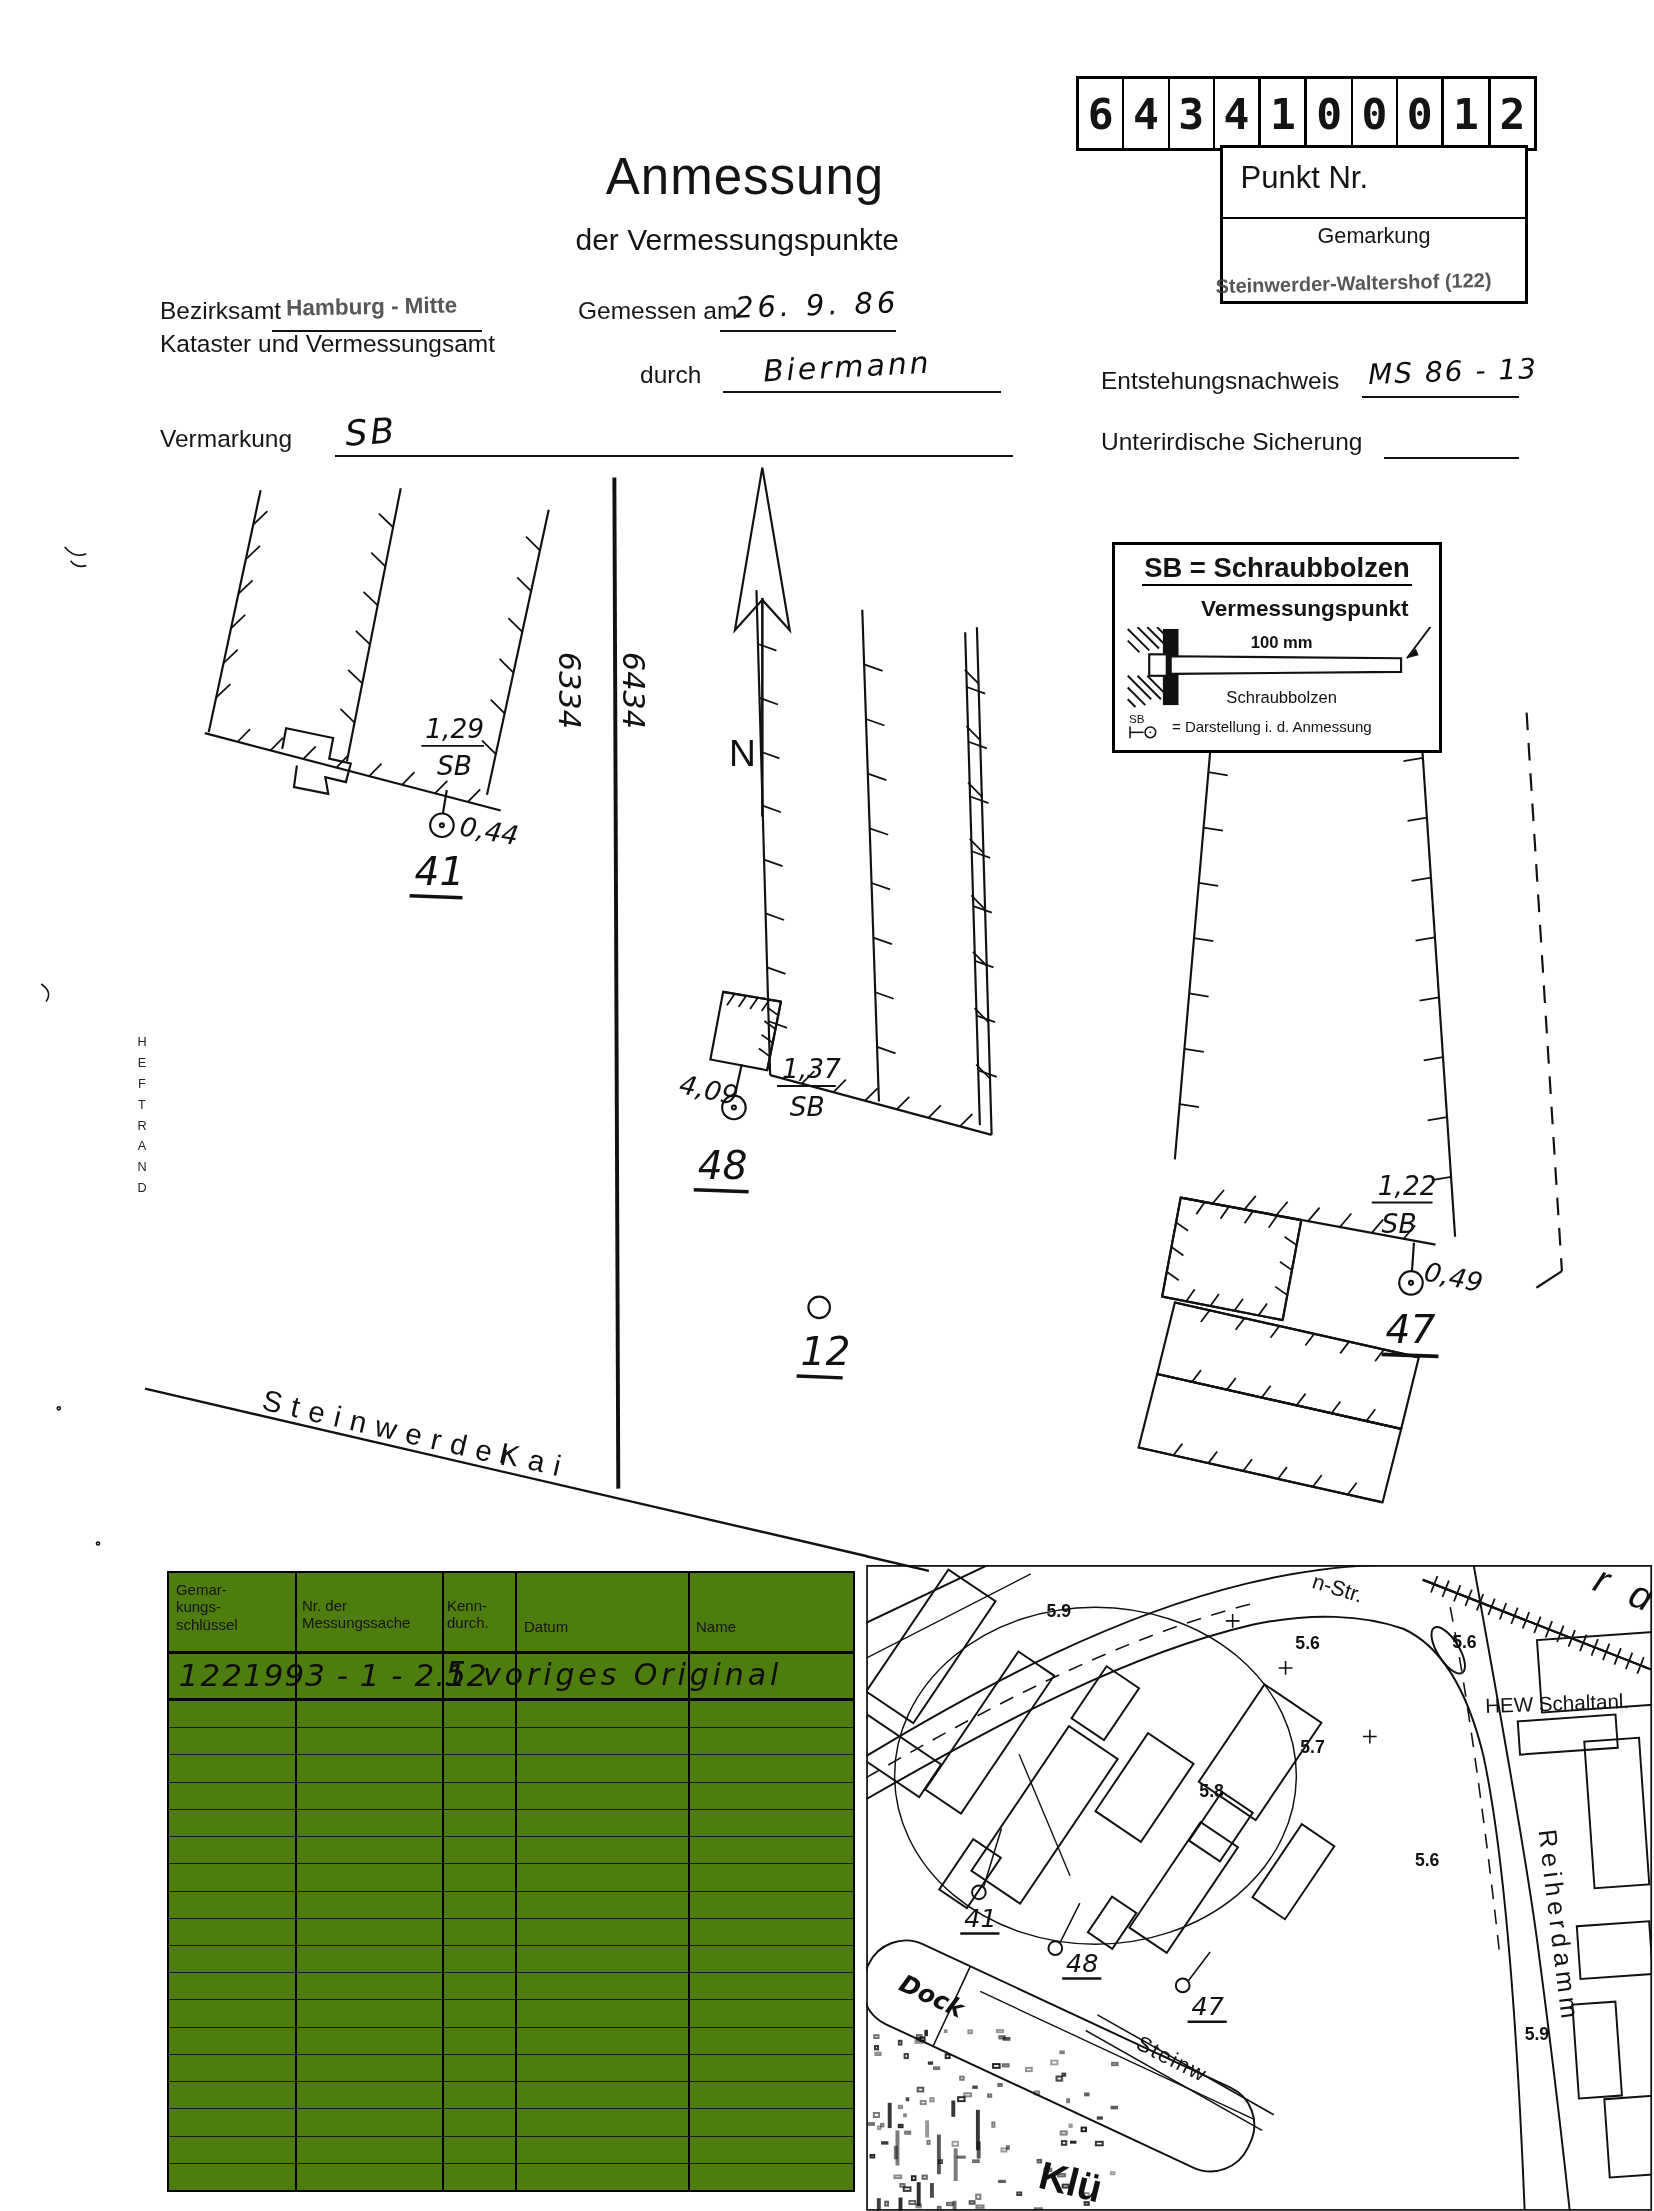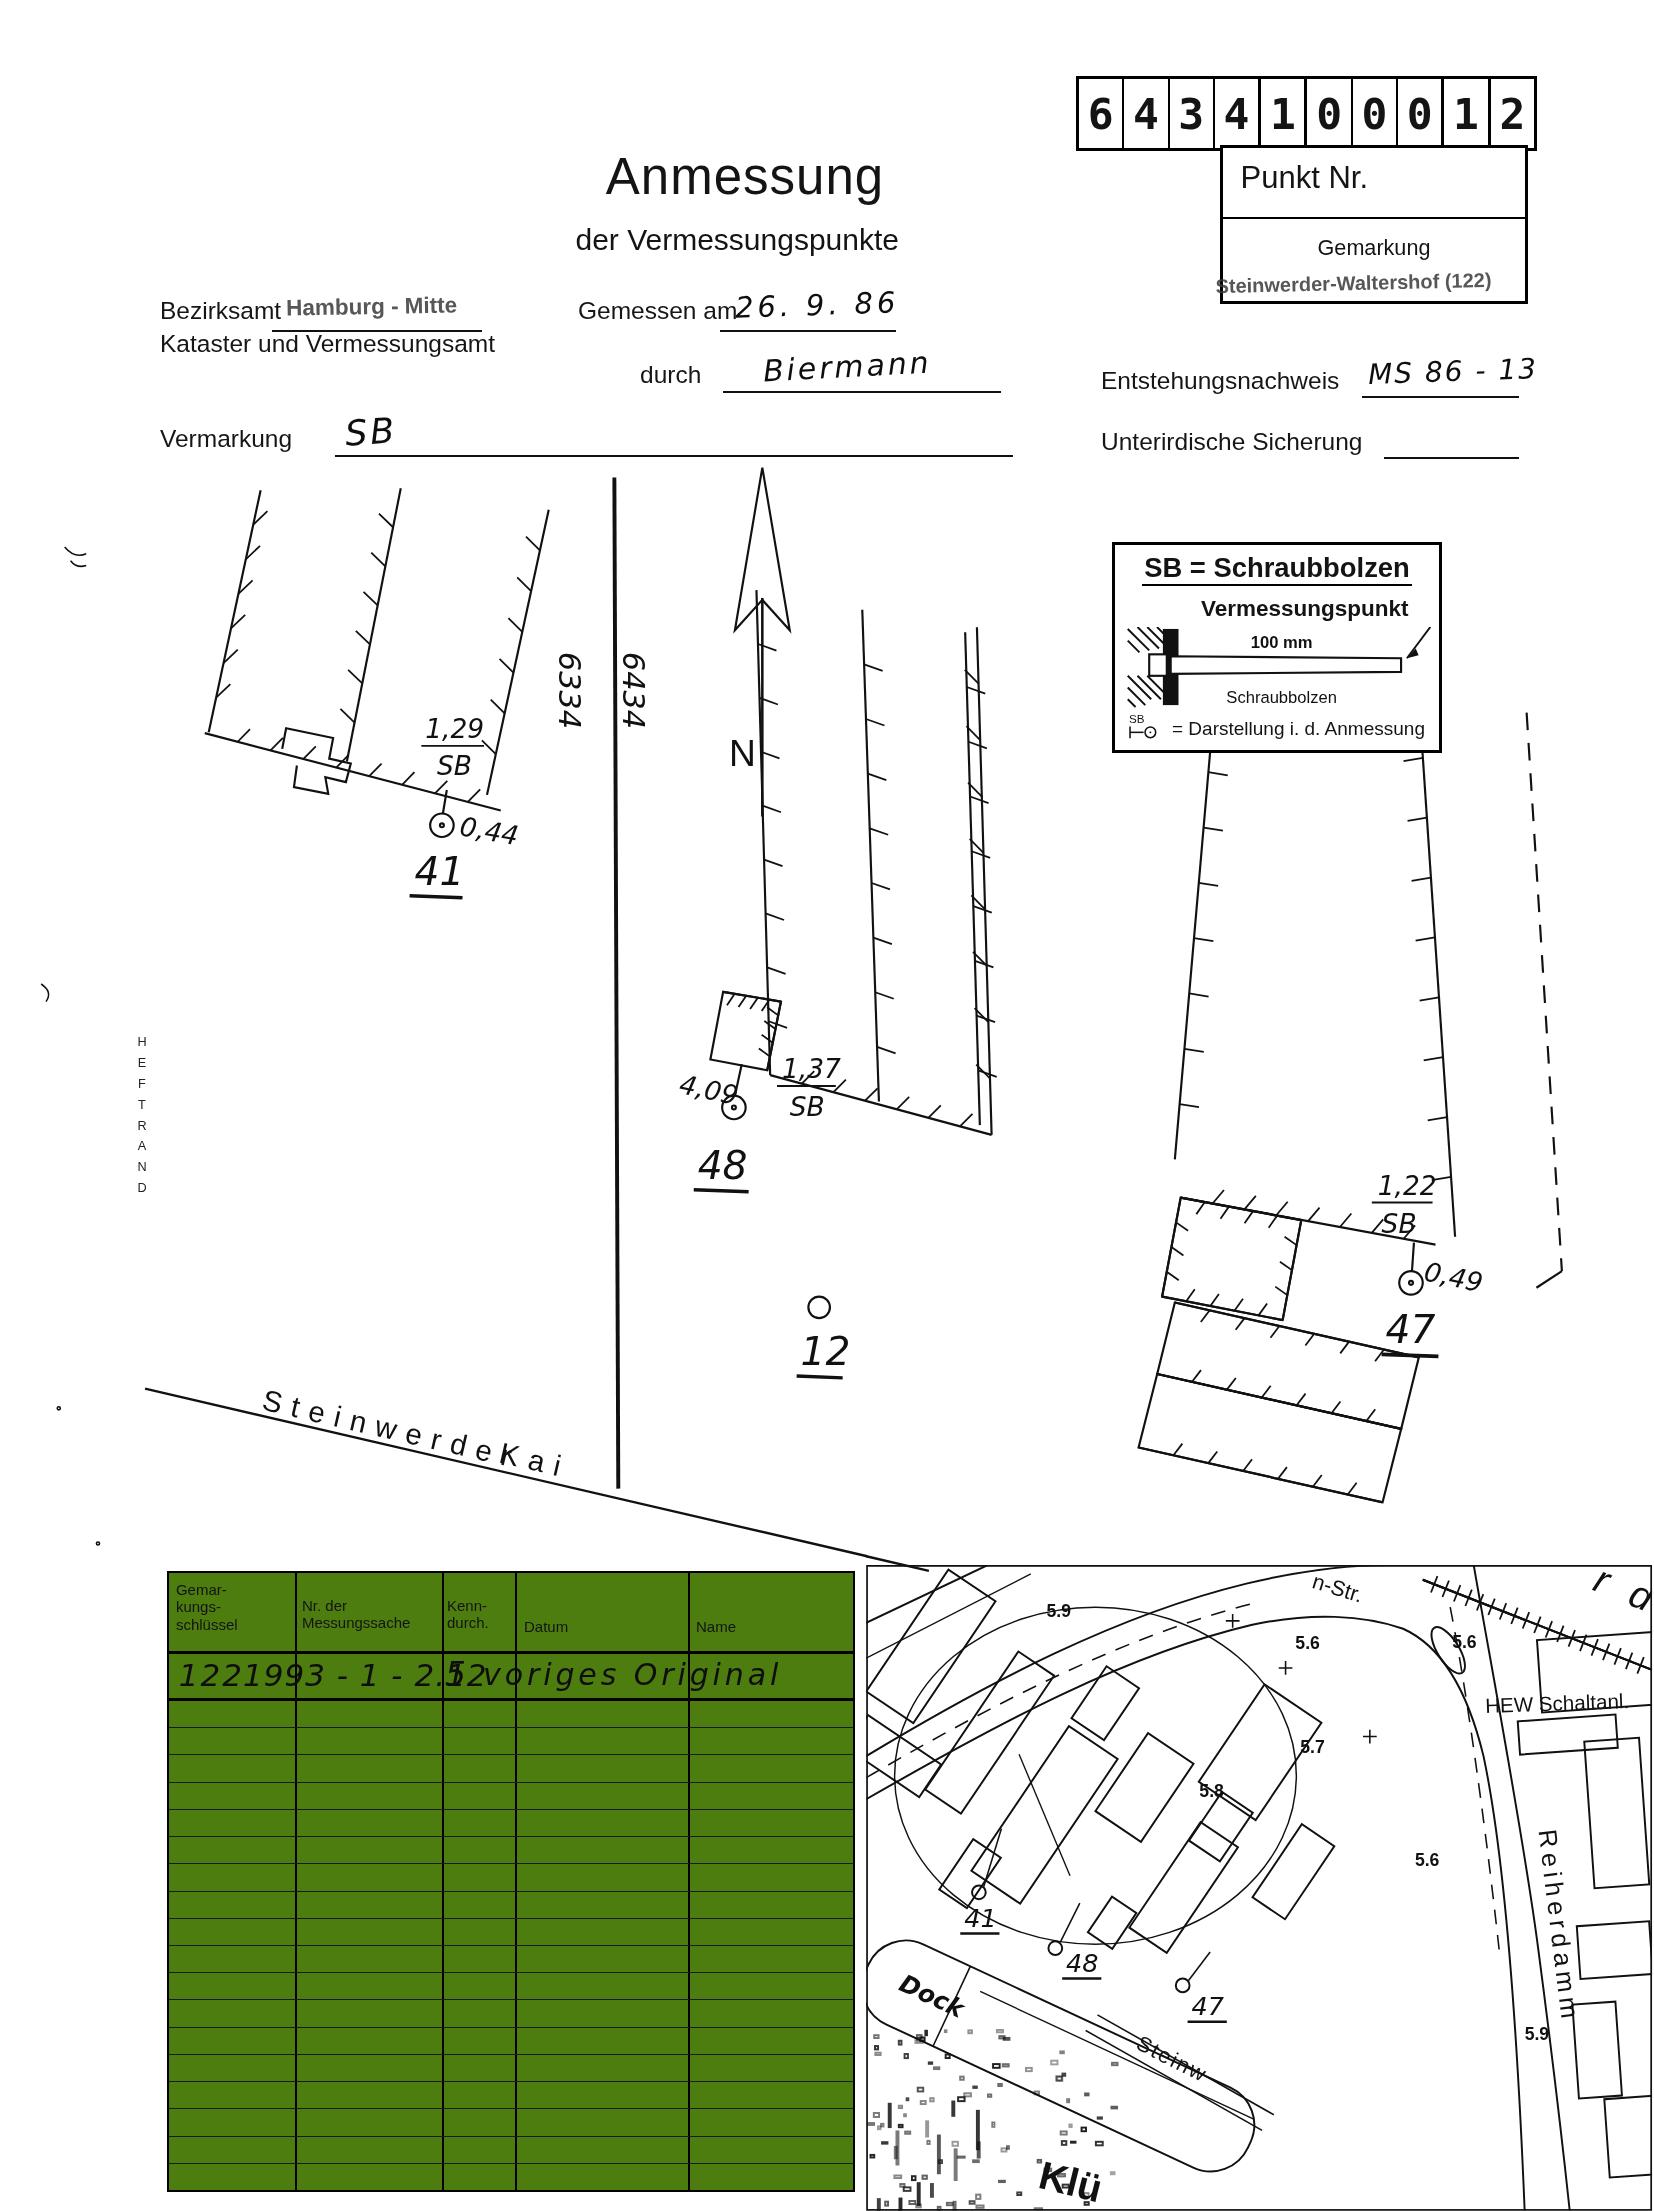--- a/index.html
+++ b/index.html
@@ -16,21 +16,21 @@
   
   .digits{display:flex;border:3.9px solid #000;background:#fff}
   .digits .cell{flex:1;border-left:2px solid #000;display:flex;align-items:center;justify-content:center;
       font-family:"DejaVu Sans Mono",monospace;font-size:43px;font-weight:600}
   .digits .cell:first-child{border-left:none}
   .digits .cell.thick{border-left-width:3.9px}
   
   .punktbox{border:3.9px solid #000;background:#fff}
   .punktbox .pn{font-size:31px;padding:11.8px 0 0 17.6px;height:69px;box-sizing:border-box}
   .punktbox .sep{border-top:2.9px solid #000}
-  .punktbox .gem{font-size:21.6px;text-align:center;padding-top:16px}
+  .punktbox .gem{font-size:21.6px;text-align:center;padding-top:4px}
   
   .legend{border:3.9px solid #000;background:#fff}
   .legend .lt{font-size:27.4px;font-weight:700;border-bottom:2.9px solid #000;display:inline-block;padding:0 2px}
   
   .vtable{border:2.9px solid #000;box-sizing:border-box;background:#4d7c0f}
   .vline{position:absolute;top:0;bottom:0;width:2px;background:#000}
   .hline{position:absolute;left:0;right:0;background:#000}
   #erows{position:absolute;left:0;right:0;top:128px;bottom:0;display:flex;flex-direction:column}
   .erow{flex:1;border-bottom:1.6px solid #1a1a1a}
   .erow:last-child{border-bottom:none}
@@ -648,21 +648,21 @@
     </svg>
     <svg class="abs" style="left:11.8px;top:167px" width="39" height="31" viewBox="0 0 40 32">
       <text x="2" y="11" font-size="12" fill="#111" font-family="Liberation Sans,sans-serif">SB</text>
       <g stroke="#111" stroke-width="1.6" fill="none">
         <line x1="3" y1="15" x2="3" y2="27"></line>
         <line x1="3" y1="21" x2="17" y2="21"></line>
         <circle cx="24" cy="21" r="5.5"></circle>
         <circle cx="24" cy="21" r="1" fill="#111" stroke="none"></circle>
       </g>
     </svg>
-    <div class="abs" style="left:57px;top:173px;font-size:19px">= Darstellung i. d. Anmessung</div>
+    <div class="abs" style="left:57px;top:173px;font-size:15px">= Darstellung i. d. Anmessung</div>
   </div>
 
   <div class="abs vtable" style="left:167px;top:1571px;width:688px;height:621px">
     <div class="vline" style="left:126px"></div>
     <div class="vline" style="left:273px"></div>
     <div class="vline" style="left:346px"></div>
     <div class="vline" style="left:519px"></div>
     <div class="hline" style="top:78px;height:3.4px"></div>
     <div class="hline" style="top:125px;height:2.5px"></div>
     <div class="abs small" style="left:6.9px;top:7.8px;width:116px">Gemar-

